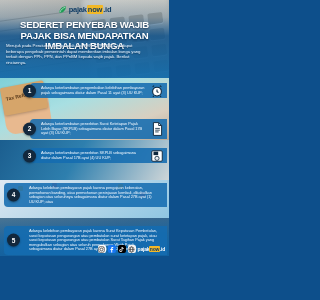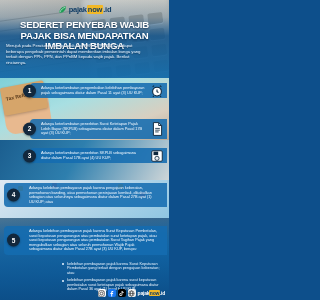--- a/index.html
+++ b/index.html
@@ -2,21 +2,21 @@
 <html><head>
 <meta charset="utf-8">
 <style>
   html,body{margin:0;padding:0;}
   body{
     width:169px;height:300px;overflow:hidden;
     font-family:"Liberation Sans", sans-serif;
     background:#0d4f8b;
   }
   .poster{
-    position:relative;width:169px;height:300px;overflow:hidden;
+    position:relative;width:169px;height:256px;overflow:hidden;
     background:#0b4c86;
   }
   
   .hdr-photo{
     position:absolute;left:0;top:0;width:169px;height:78px;
     background:
       linear-gradient(118deg,#d9d4cb 0%,#cfc9bf 30%,#c3bdb2 55%,#b9b3a7 100%);
     overflow:hidden;
   }
   .calc{

